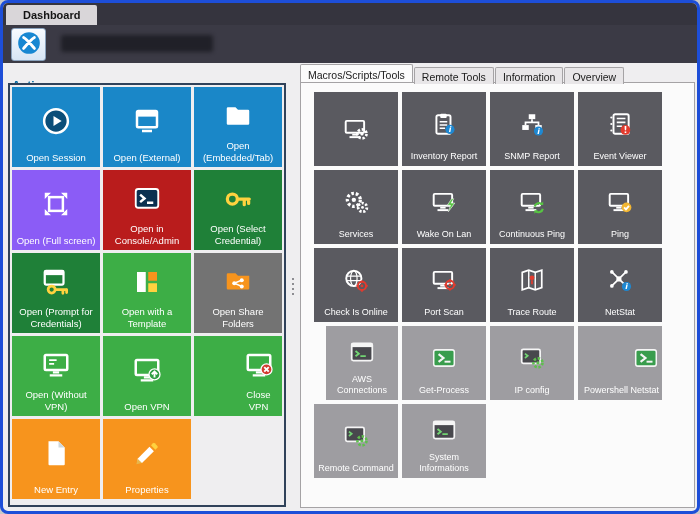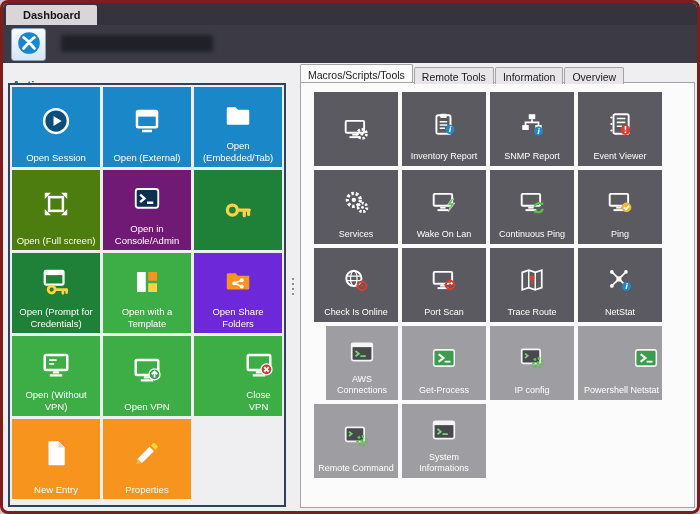--- a/index.html
+++ b/index.html
@@ -1,21 +1,21 @@
 <!DOCTYPE html>
 <html><head>
 <meta charset="utf-8">
 <style>
   * { margin:0; padding:0; box-sizing:border-box; }
   body { background:#c9c9c9; font-family:"Liberation Sans", sans-serif; }
   svg text { font-family:"DejaVu Sans", sans-serif; }
 
   .window {
     position:relative; width:700px; height:514px;
-    background:#efeef0; border:3px solid #7f1d1d; border-radius:8px;
+    background:#efeef0; border:3px solid #1d4ed8; border-radius:8px;
     overflow:hidden;
   }
 
   
   .titlebar { position:absolute; top:0; left:0; right:0; height:22px; background:#35343e; }
   .dash-tab {
     position:absolute; left:3px; top:2px; height:20px; padding:0 17px;
     background:#d9d6d9; color:#141414; font-size:11px; font-weight:bold;
     display:flex; align-items:center; border-radius:2px 2px 0 0; cursor:pointer;
   }
@@ -122,46 +122,47 @@
           <span class="tile-label">Open (External)</span>
         </div>
         <div class="tile action-tile" style="background: rgb(26, 135, 200);">
           <span class="tile-icon">
             <svg viewBox="0 0 24 24">
               <path d="M3 6a1 1 0 011-1h6l2 2h8a1 1 0 011 1v10a1 1 0 01-1 1H4a1 1 0 01-1-1z" fill="#fff"></path>
             </svg>
           </span>
           <span class="tile-label">Open (Embedded/Tab)</span>
         </div>
-        <div class="tile action-tile" style="background: #4d7c0f;">
+        <div class="tile action-tile" style="background: #8b5cf6;">
           <span class="tile-icon">
             <svg viewBox="0 0 24 24">
               <rect x="6.5" y="6.5" width="11" height="11" fill="none" stroke="#fff" stroke-width="2"></rect>
               <path d="M3 3h5L3 8zM21 3v5l-5-5zM3 21v-5l5 5zM21 21h-5l5-5z" fill="#fff"></path>
             </svg>
           </span>
           <span class="tile-label">Open (Full screen)</span>
         </div>
-        <div class="tile action-tile" style="background: #701a75;">
+        <div class="tile action-tile" style="background: #b91c1c;">
           <span class="tile-icon">
             <svg viewBox="0 0 24 24">
               <rect x="3" y="4" width="18" height="15" rx="2" fill="#0b3050" stroke="#fff" stroke-width="1.5"></rect>
               <path d="M6.5 8.5l3.5 3-3.5 3" fill="none" stroke="#fff" stroke-width="2"></path>
               <rect x="12" y="14" width="5" height="2" fill="#fff"></rect>
             </svg>
           </span>
           <span class="tile-label">Open in Console/Admin</span>
         </div>
         <div class="tile action-tile" style="background: rgb(31, 128, 56);">
           <span class="tile-icon">
             <svg viewBox="0 0 24 24">
               <circle cx="7.5" cy="12" r="4" fill="none" stroke="#ffd23f" stroke-width="2.6"></circle>
               <path d="M11.5 12h9.5M17 12v4.5M20.5 12v3.5" fill="none" stroke="#ffd23f" stroke-width="2.6" stroke-linecap="round"></path>
             </svg>
           </span>
+          <span class="tile-label">Open (Select Credential)</span>
         </div>
         <div class="tile action-tile" style="background: rgb(31, 128, 56);">
           <span class="tile-icon">
             <svg viewBox="0 0 24 24">
               <rect x="3" y="3" width="15" height="11" rx="1" fill="none" stroke="#fff" stroke-width="1.8"></rect>
               <rect x="3" y="3" width="15" height="3.5" fill="#fff"></rect>
               <circle cx="8.5" cy="18" r="2.8" fill="none" stroke="#ffd23f" stroke-width="2.2"></circle>
               <path d="M11.5 18h8.5M17.5 18v3M20.5 18v2.4" fill="none" stroke="#ffd23f" stroke-width="2.2" stroke-linecap="round"></path>
             </svg>
           </span>
@@ -170,21 +171,21 @@
         <div class="tile action-tile" style="background: rgb(61, 174, 70);">
           <span class="tile-icon">
             <svg viewBox="0 0 24 24">
               <rect x="4" y="4" width="7" height="16" fill="#fff"></rect>
               <rect x="13" y="4" width="7" height="7" fill="#f7941d"></rect>
               <rect x="13" y="13" width="7" height="7" fill="#ffd23f"></rect>
             </svg>
           </span>
           <span class="tile-label">Open with a Template</span>
         </div>
-        <div class="tile action-tile" style="background: #6d28d9;">
+        <div class="tile action-tile" style="background: #737373;">
           <span class="tile-icon">
             <svg viewBox="0 0 24 24">
               <path d="M3 6a1 1 0 011-1h6l2 2h9v10a1 1 0 01-1 1H4a1 1 0 01-1-1z" fill="#f7941d"></path>
               <path d="M9 13l6-2.5M9 13l6 2.5" stroke="#fff" stroke-width="1.2"></path>
               <circle cx="9" cy="13" r="1.6" fill="#fff"></circle>
               <circle cx="15" cy="10.5" r="1.6" fill="#fff"></circle>
               <circle cx="15" cy="15.5" r="1.6" fill="#fff"></circle>
             </svg>
           </span>
           <span class="tile-label">Open Share Folders</span>

